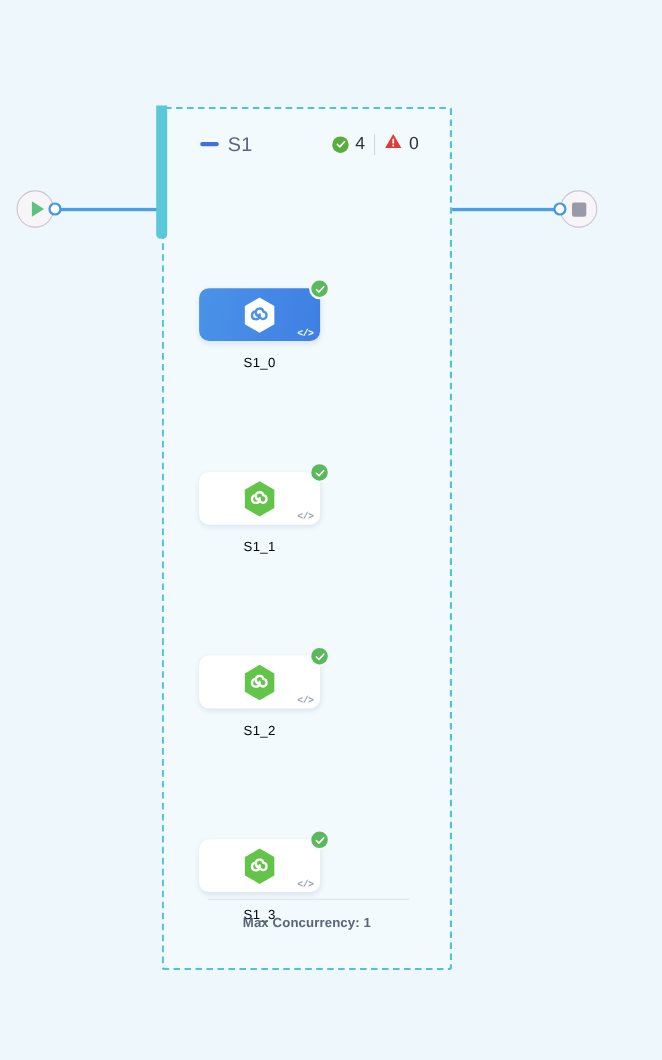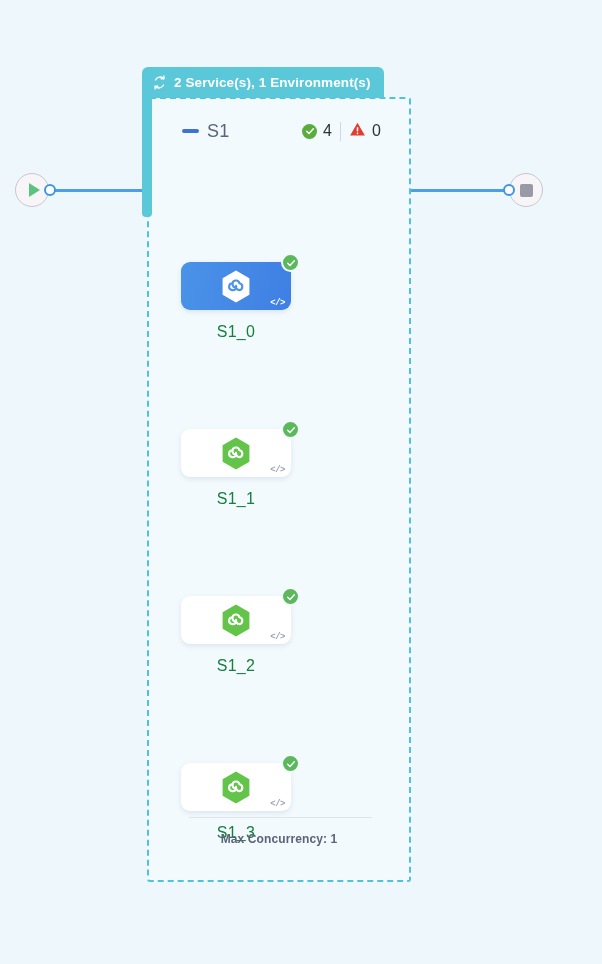--- a/index.html
+++ b/index.html
@@ -211,22 +211,22 @@
     font-family: "Liberation Mono", monospace;
     font-weight: bold;
     letter-spacing: -0.5px;
   }
   .code-glyph.on-blue { color: #ffffff; }
   .code-glyph.on-white { color: #9aa3b2; }
 
   .node-label {
     margin-top: 13px;
     text-align: center;
-    font-size: 16px;
-    color: #15803d;
+    font-size: 12px;
+    color: #000000;
     letter-spacing: 0.3px;
   }
 
   
   .footer-divider {
     position: absolute;
     left: 40px;
     top: 718px;
     width: 183px;
     height: 1px;
@@ -257,31 +257,20 @@
   </div>
   <div class="port port-start"></div>
 
   <div class="endpoint endpoint-end">
     <div class="stop-sq"></div>
   </div>
   <div class="port port-end"></div>
 
   <div class="group-rail"></div>
 
-  <div class="group-header">
-    <span>
-      <svg class="sync-icon" width="15" height="15" viewBox="0 0 24 24" fill="none" stroke="#ffffff" stroke-width="2.1" stroke-linecap="round" stroke-linejoin="round">
-        <path d="M19 5.5 A8.5 8.5 0 0 0 5.5 8"></path>
-        <path d="M5 18.5 A8.5 8.5 0 0 0 18.5 16"></path>
-        <polyline points="19,1.5 19,6 14.6,6"></polyline>
-        <polyline points="5,22.5 5,18 9.4,18"></polyline>
-      </svg>
-    </span>
-    <span>2 Service(s), 1 Environment(s)</span>
-  </div>
 
   <div class="group">
 
     <div class="group-toolbar">
       <div class="collapse-btn"></div>
       <div class="group-label">S1</div>
 
       <div class="status-group">
         <div class="status-item">
           <span class="ok-badge">

